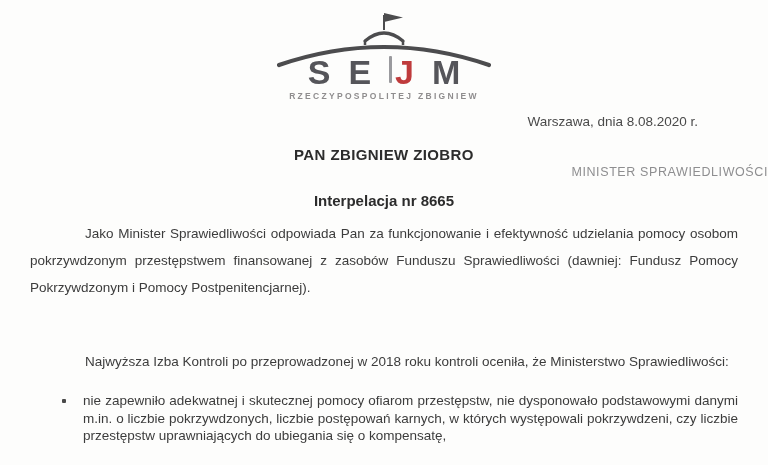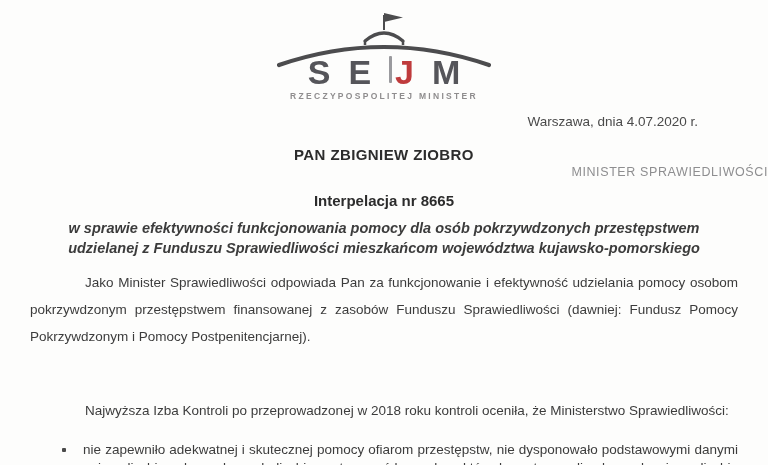--- a/index.html
+++ b/index.html
@@ -90,34 +90,30 @@
     </svg>
     <div class="sejm-word">
       <span class="ltr">S</span>
       <span class="ltr">E</span>
       <span class="j-wrap">
         <span class="j-bar"></span>
         <span class="j-red">J</span>
       </span>
       <span class="ltr">M</span>
     </div>
-    <div class="logo-sub">RZECZYPOSPOLITEJ MINISTER</div>
+    <div class="logo-sub">RZECZYPOSPOLITEJ ZBIGNIEW</div>
   </header>
 
-  <div class="date-line">Warszawa, dnia 4.07.2020 r.</div>
+  <div class="date-line">Warszawa, dnia 8.08.2020 r.</div>
 
   <div class="recipient-name">PAN ZBIGNIEW ZIOBRO</div>
   <div class="recipient-title">MINISTER SPRAWIEDLIWOŚCI</div>
 
   <div class="interp-heading">Interpelacja nr 8665</div>
 
-  <div class="subject">
-    <div>w sprawie efektywności funkcjonowania pomocy dla osób pokrzywdzonych przestępstwem</div>
-    <div>udzielanej z Funduszu Sprawiedliwości mieszkańcom województwa kujawsko-pomorskiego</div>
-  </div>
 
 
   <p class="body-par par1">Jako Minister Sprawiedliwości odpowiada Pan za funkcjonowanie i efektywność udzielania pomocy osobom pokrzywdzonym przestępstwem finansowanej z zasobów Funduszu Sprawiedliwości (dawniej: Fundusz Pomocy Pokrzywdzonym i Pomocy Postpenitencjarnej).</p>
 
   <p class="body-par par2">Najwyższa Izba Kontroli po przeprowadzonej w 2018 roku kontroli oceniła, że Ministerstwo Sprawiedliwości:</p>
 
   <div class="bullet-row">
     <span class="bullet-marker"></span>
     <div class="bullet-text">nie zapewniło adekwatnej i skutecznej pomocy ofiarom przestępstw, nie dysponowało podstawowymi danymi m.in. o liczbie pokrzywdzonych, liczbie postępowań karnych, w których występowali pokrzywdzeni, czy liczbie przestępstw uprawniających do ubiegania się o kompensatę,</div>
   </div>

